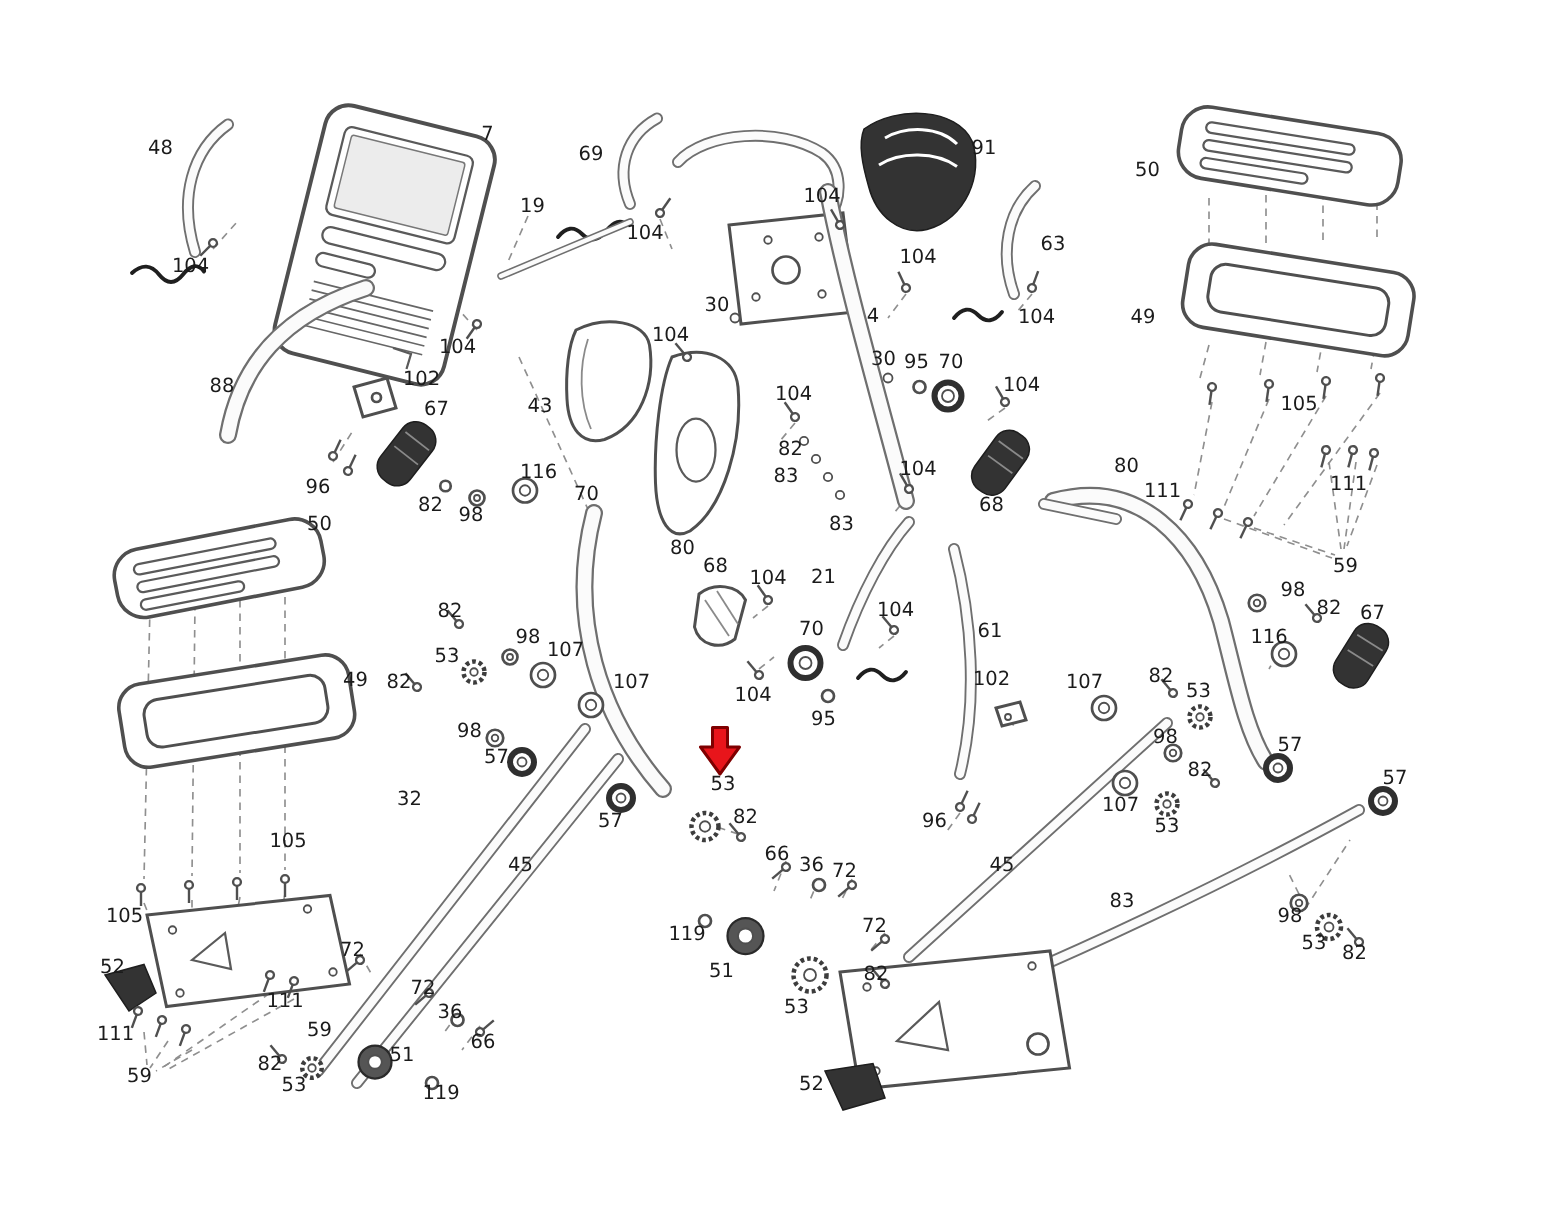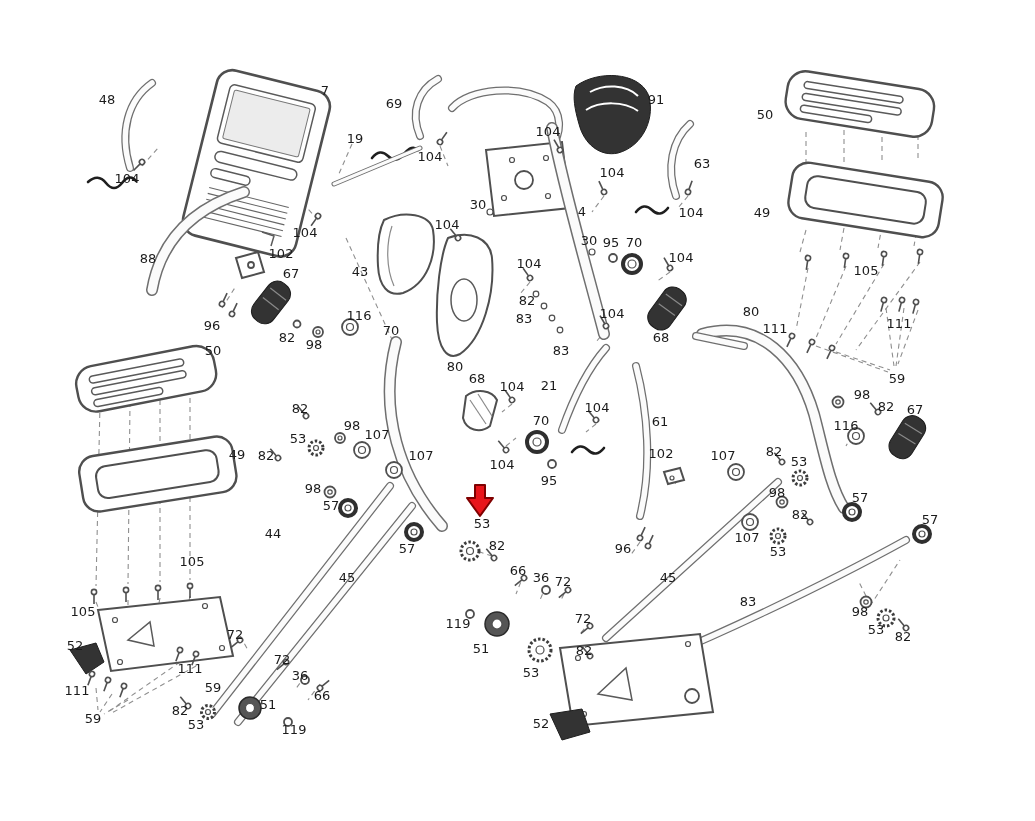--- a/index.html
+++ b/index.html
@@ -499,21 +499,21 @@
       <div class="part-label" style="left: 237px; top: 454px;">49</div>
       <div class="part-label" style="left: 300px; top: 408px;">82</div>
       <div class="part-label" style="left: 298px; top: 438px;">53</div>
       <div class="part-label" style="left: 266px; top: 455px;">82</div>
       <div class="part-label" style="left: 352px; top: 425px;">98</div>
       <div class="part-label" style="left: 377px; top: 434px;">107</div>
       <div class="part-label" style="left: 313px; top: 488px;">98</div>
       <div class="part-label" style="left: 331px; top: 505px;">57</div>
       <div class="part-label" style="left: 421px; top: 455px;">107</div>
       <div class="part-label" style="left: 407px; top: 548px;">57</div>
-      <div class="part-label" style="left: 273px; top: 533px;">44</div>
+      <div class="part-label" style="left: 273px; top: 533px;">32</div>
       <div class="part-label" style="left: 347px; top: 577px;">45</div>
       <div class="part-label" style="left: 192px; top: 561px;">105</div>
       <div class="part-label" style="left: 482px; top: 523px;">53</div>
       <div class="part-label" style="left: 497px; top: 545px;">82</div>
       <div class="part-label" style="left: 518px; top: 570px;">66</div>
       <div class="part-label" style="left: 541px; top: 577px;">36</div>
       <div class="part-label" style="left: 563px; top: 581px;">72</div>
       <div class="part-label" style="left: 458px; top: 623px;">119</div>
       <div class="part-label" style="left: 481px; top: 648px;">51</div>
       <div class="part-label" style="left: 583px; top: 618px;">72</div>

